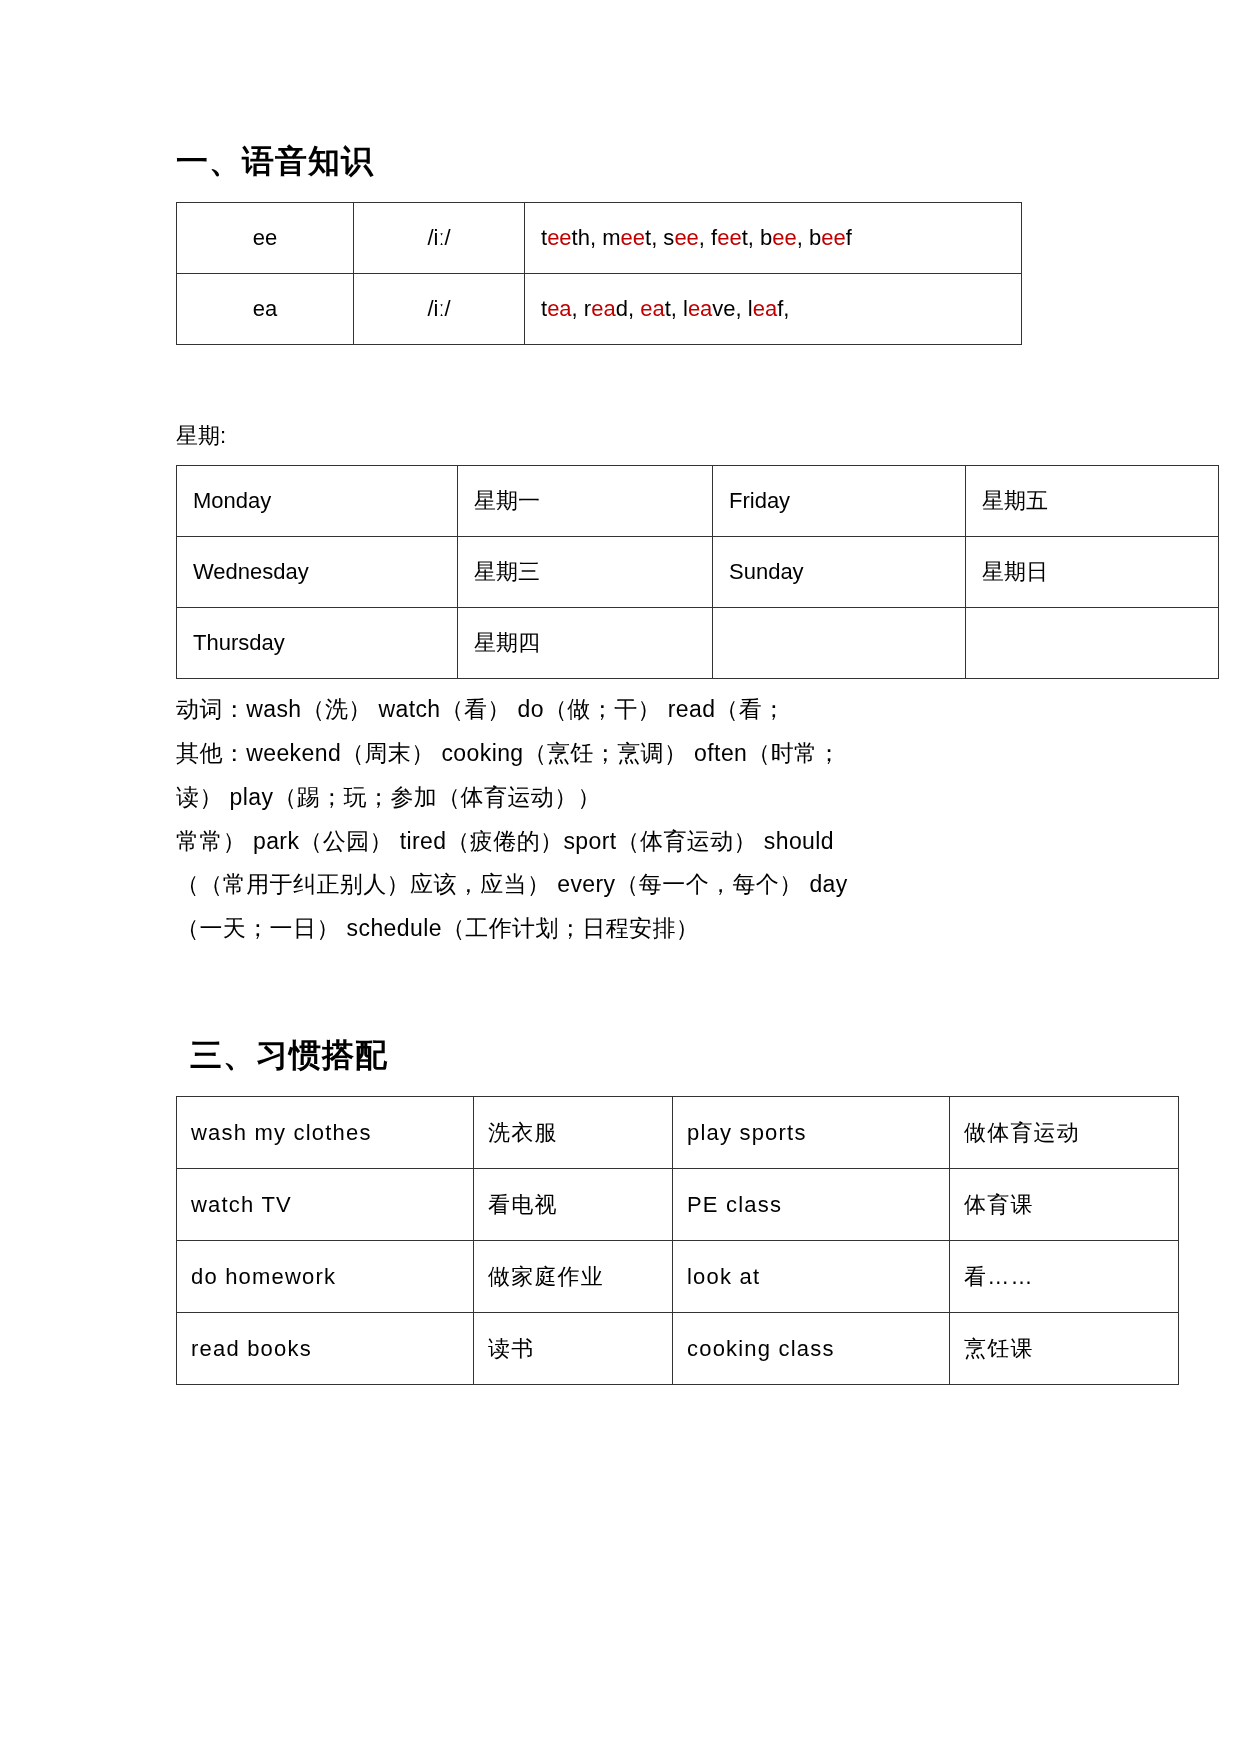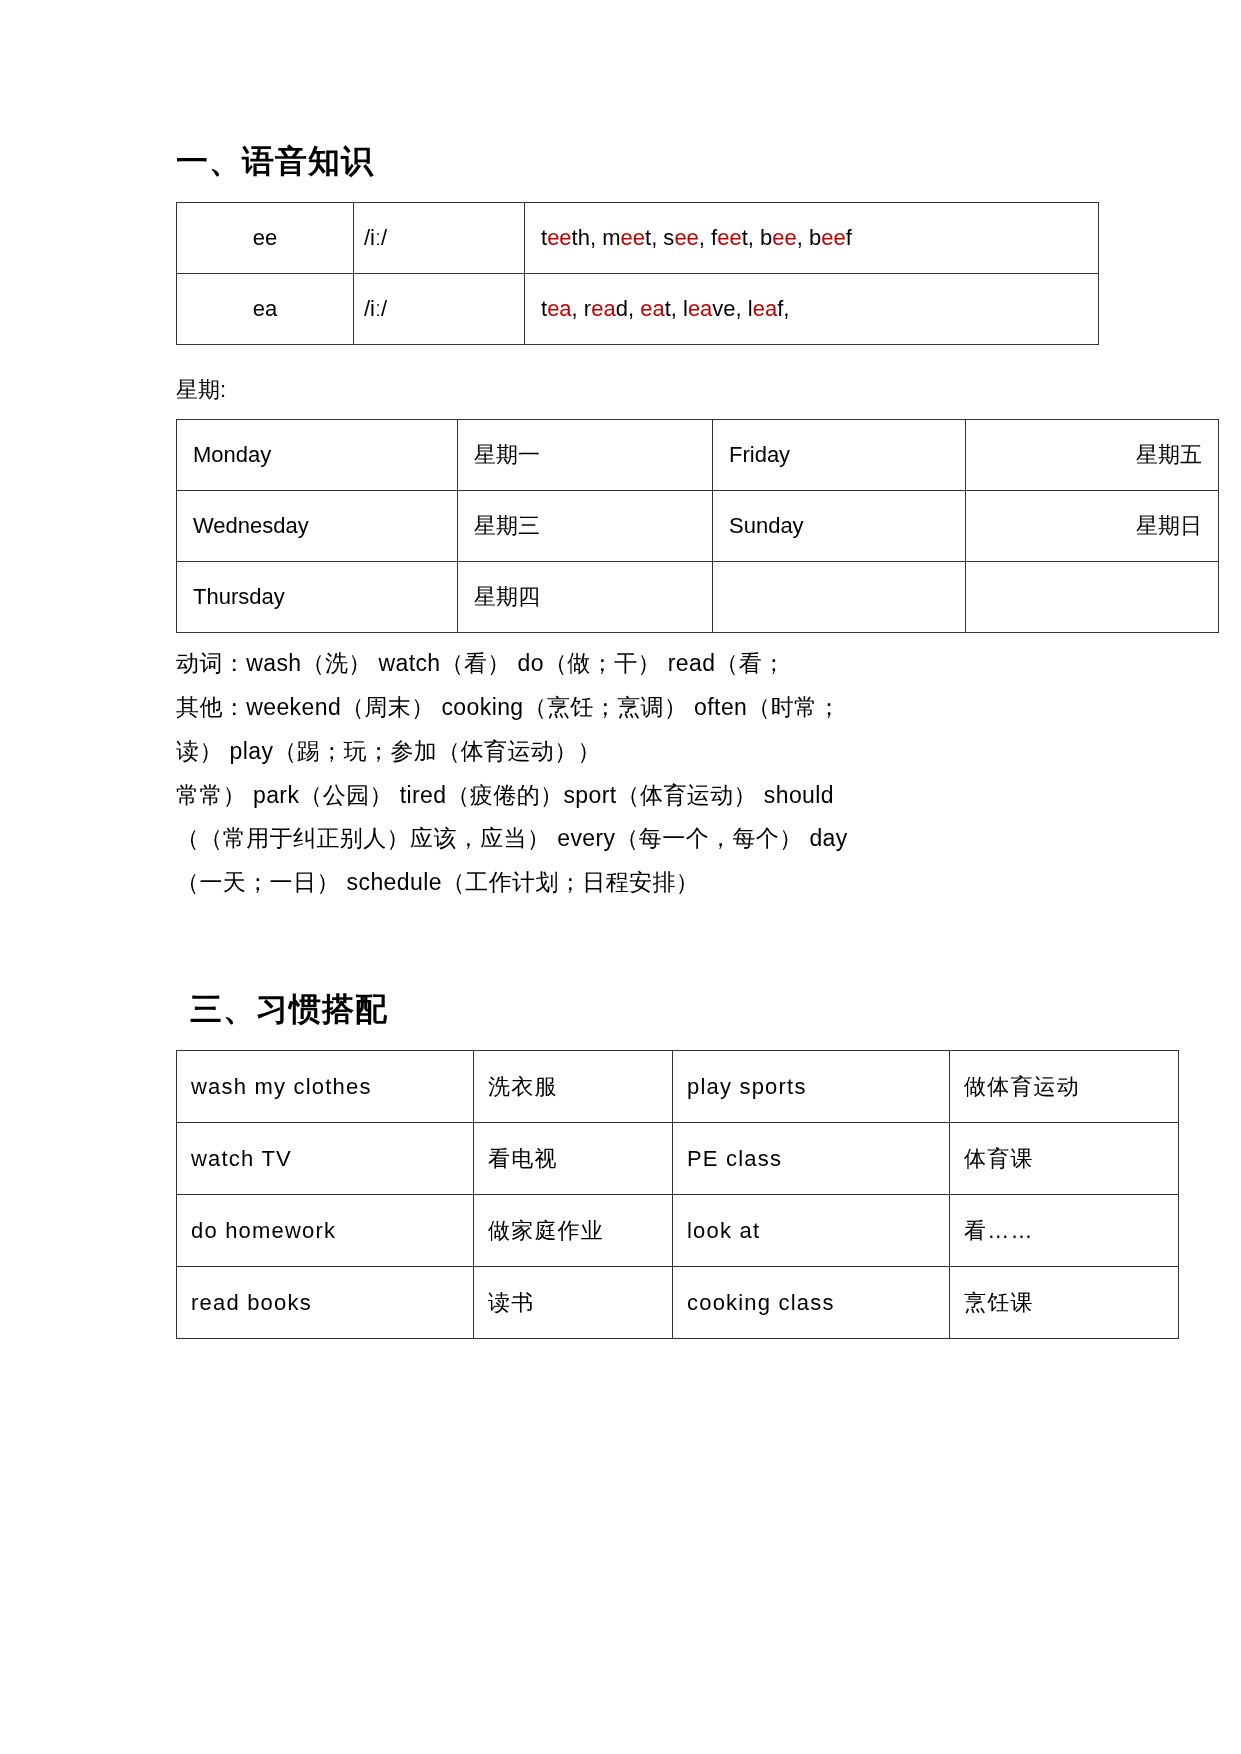--- a/index.html
+++ b/index.html
@@ -29,32 +29,32 @@
   }
   .section-heading.indent {
     padding-left: 14px;
   }
   
   table {
     border-collapse: collapse;
     table-layout: fixed;
   }
   table.phonics {
-    width: 923px;
-    margin-bottom: 30px;
+    width: 846px;
+    margin-bottom: 76px;
   }
   table.phonics td {
     border: 1.5px solid #333;
     height: 62px;
     font-size: 22px;
     padding: 4px 10px;
     vertical-align: middle;
   }
   table.phonics td.c1 { width: 156px; text-align: center; }
-  table.phonics td.c2 { width: 150px; }
+  table.phonics td.c2 { width: 150px; text-align: center; }
   table.phonics td.c3 { padding-left: 16px; }
   .red { color: #c00000; }
   
   .sub-label {
     font-size: 22px;
     margin: 0 0 14px 0;
   }
   table.days {
     width: 940px;
     margin-bottom: 10px;
@@ -63,21 +63,21 @@
     border: 1.5px solid #333;
     height: 62px;
     font-size: 22px;
     padding: 4px 16px;
     vertical-align: middle;
     margin-left: 25px;
   }
   table.days td.en { width: 248px; }
   table.days td.zh { width: 222px; }
   table.days td.en2 { width: 220px; }
-  table.days td.zh2 { width: 220px; text-align: right; }
+  table.days td.zh2 { width: 220px; }
   .para {
     font-size: 23px;
     line-height: 1.82;
     margin: 8px 0 0 0;
     text-align: justify;
     letter-spacing: 0.4px;
   }
   .para.tight { margin-top: 2px; }
   .spacer-lg { height: 84px; }
   

